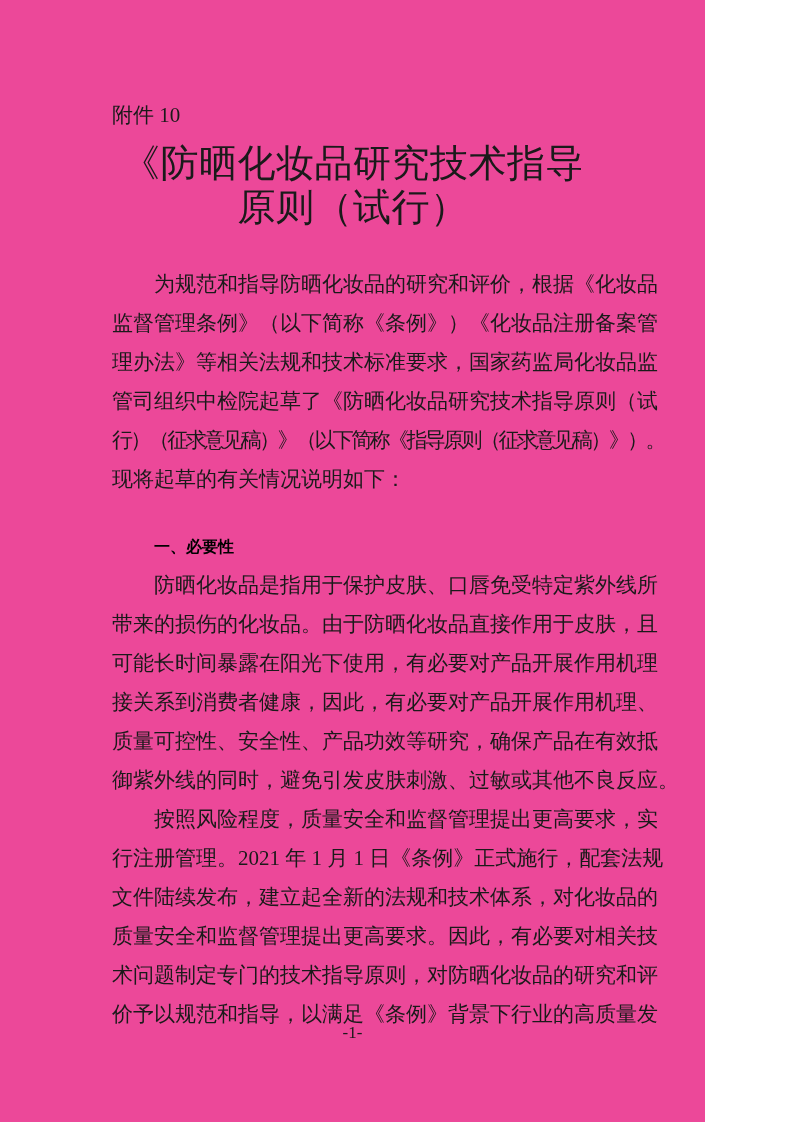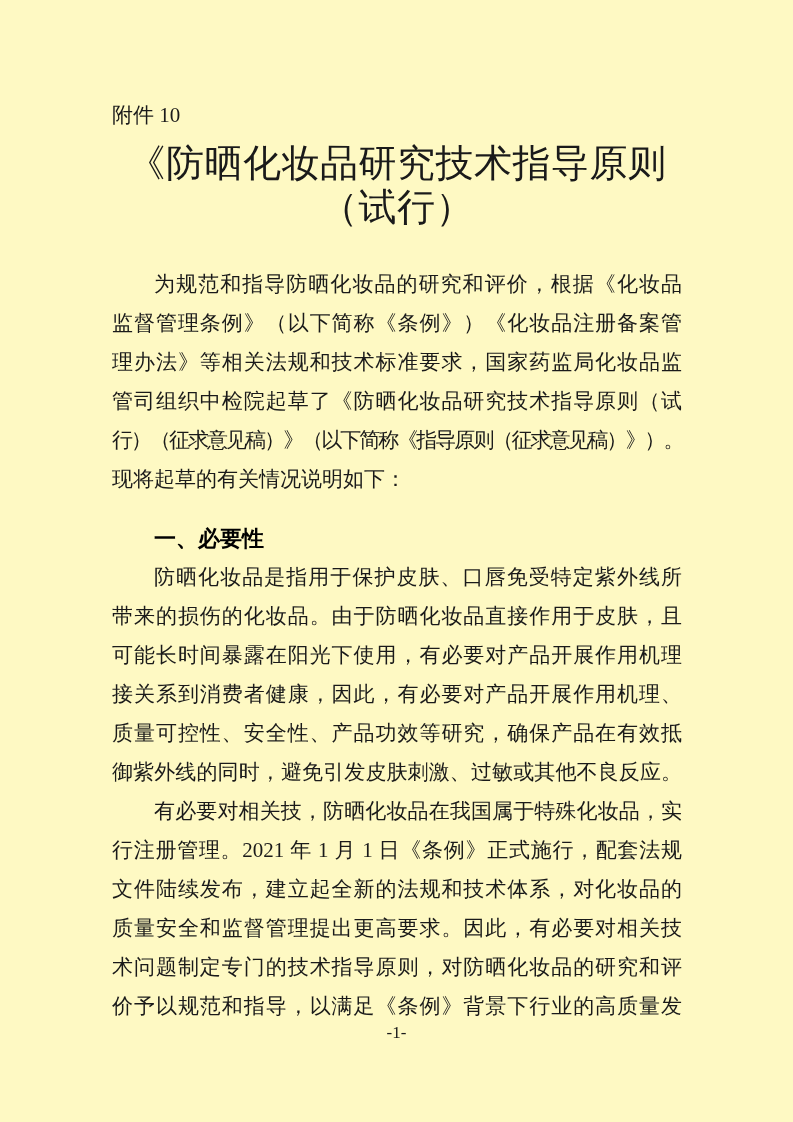--- a/index.html
+++ b/index.html
@@ -1,21 +1,21 @@
 <!DOCTYPE html>
 <html><head>
 <meta charset="utf-8">
 <style>
   * { margin: 0; padding: 0; box-sizing: border-box; }
   html, body { background: #ffffff; }
   .page {
     position: relative;
-    width: 793px;
+    width: 705px;
     height: 1122px;
-    background: #fef9c3;
+    background: #ec4899;
     color: #1a1a1a;
     font-family: "Liberation Serif", serif;
     overflow: hidden;
   }
   .content {
     padding: 103px 111px 0 112px; 
   }
   .attachment {
     font-size: 21px;
     line-height: 25px;
@@ -42,24 +42,24 @@
     white-space: nowrap;
   }
   .para .line:first-child { text-indent: 42px; }
   
   [data-name="paragraph-1"] .line:nth-child(5) { letter-spacing: -2.6px; }
   .line.closing {
     text-align: left;
     text-align-last: left;
   }
   .heading {
-    margin-top: 20px;
+    margin-top: 28px;
     font-family: Liberation Sans, sans-serif;
     font-weight: bold;
-    font-size: 22px;
+    font-size: 16px;
     line-height: 39px;
     text-indent: 42px;
     text-align: left;
     color: #000000;
   }
   .footer {
     position: absolute;
     top: 1022px;
     left: 0;
     width: 100%;
@@ -98,21 +98,21 @@
       <div class="para" data-name="paragraph-2">
           <div class="line" data-name="text-line">防晒化妆品是指用于保护皮肤、口唇免受特定紫外线所</div>
           <div class="line" data-name="text-line">带来的损伤的化妆品。由于防晒化妆品直接作用于皮肤，且</div>
           <div class="line" data-name="text-line">可能长时间暴露在阳光下使用，有必要对产品开展作用机理</div>
           <div class="line" data-name="text-line">接关系到消费者健康，因此，有必要对产品开展作用机理、</div>
           <div class="line" data-name="text-line">质量可控性、安全性、产品功效等研究，确保产品在有效抵</div>
           <div class="line" data-name="text-line">御紫外线的同时，避免引发皮肤刺激、过敏或其他不良反应。</div>
         </div>
 
       <div class="para" data-name="paragraph-3">
-          <div class="line" data-name="text-line">有必要对相关技，防晒化妆品在我国属于特殊化妆品，实</div>
+          <div class="line" data-name="text-line">按照风险程度，质量安全和监督管理提出更高要求，实</div>
           <div class="line" data-name="text-line">行注册管理。2021 年 1 月 1 日《条例》正式施行，配套法规</div>
           <div class="line" data-name="text-line">文件陆续发布，建立起全新的法规和技术体系，对化妆品的</div>
           <div class="line" data-name="text-line">质量安全和监督管理提出更高要求。因此，有必要对相关技</div>
           <div class="line" data-name="text-line">术问题制定专门的技术指导原则，对防晒化妆品的研究和评</div>
           <div class="line" data-name="text-line">价予以规范和指导，以满足《条例》背景下行业的高质量发</div>
         </div>
 
     </div>
   </div>
 

